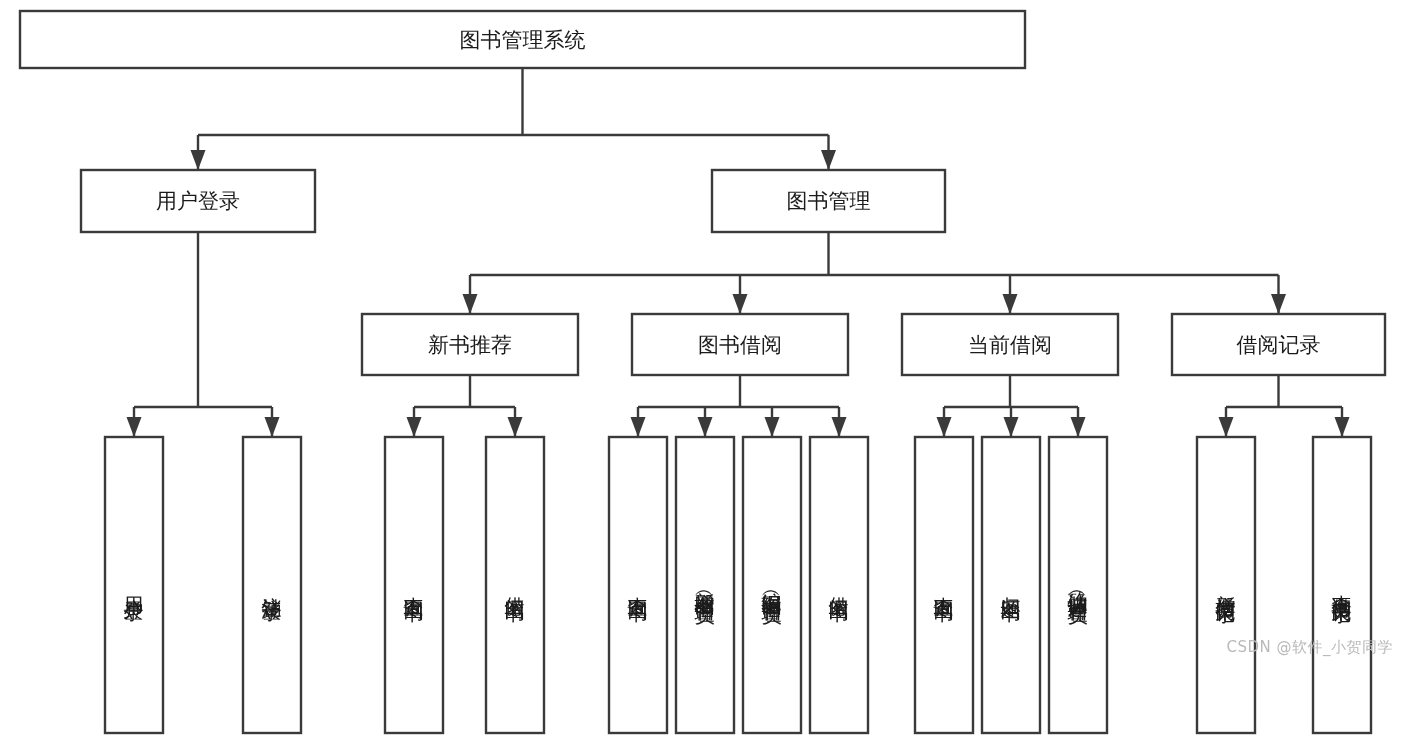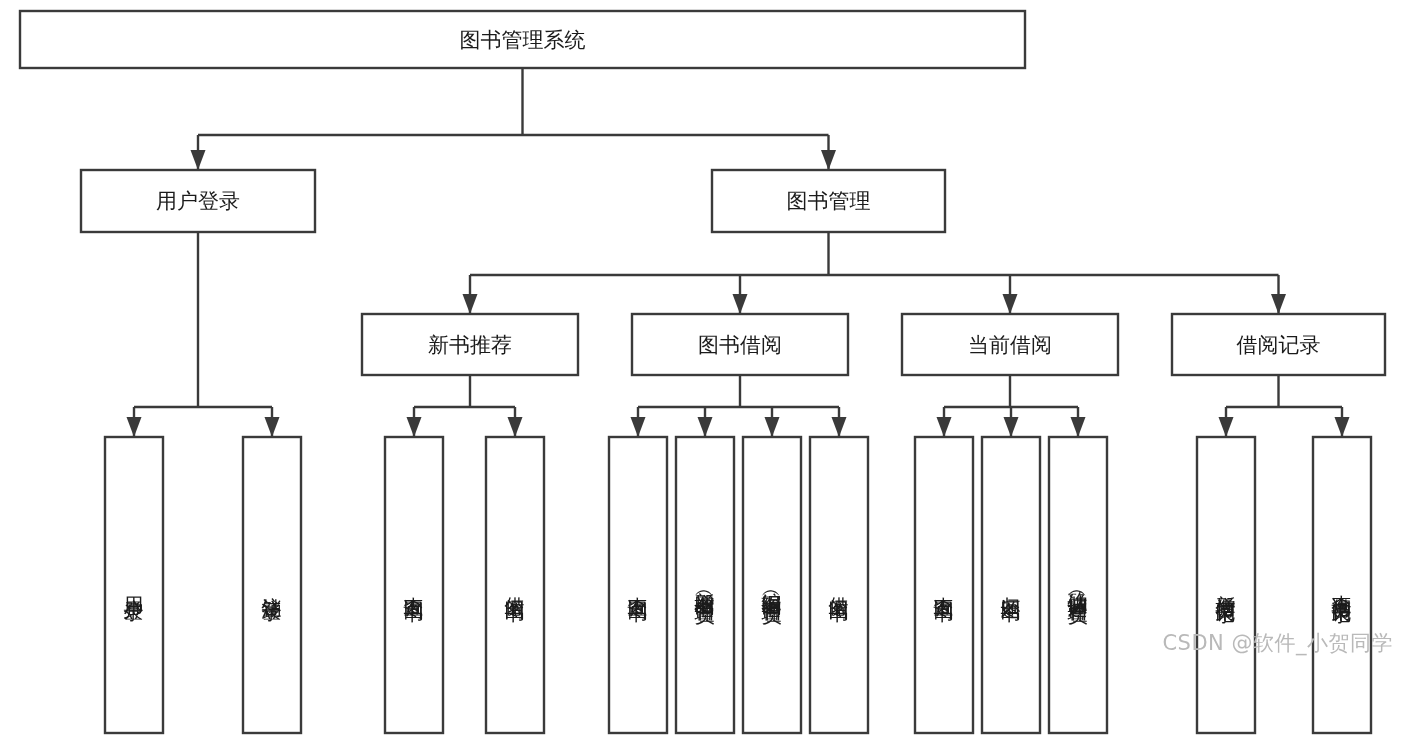--- a/index.html
+++ b/index.html
@@ -64,21 +64,21 @@
     justify-content: center;
     white-space: nowrap;
     pointer-events: none;
     user-select: none;
   }
   .watermark {
     position: absolute;
     right: 12px;
     bottom: 4px;
     font-family: "DejaVu Sans", "Liberation Sans", sans-serif;
-    font-size: 21px;
+    font-size: 15px;
     color: #b9b9b9;
     letter-spacing: 0.5px;
     white-space: nowrap;
   }
 </style>
 </head>
 <body>
 
 <div id="diagram-root">
 

